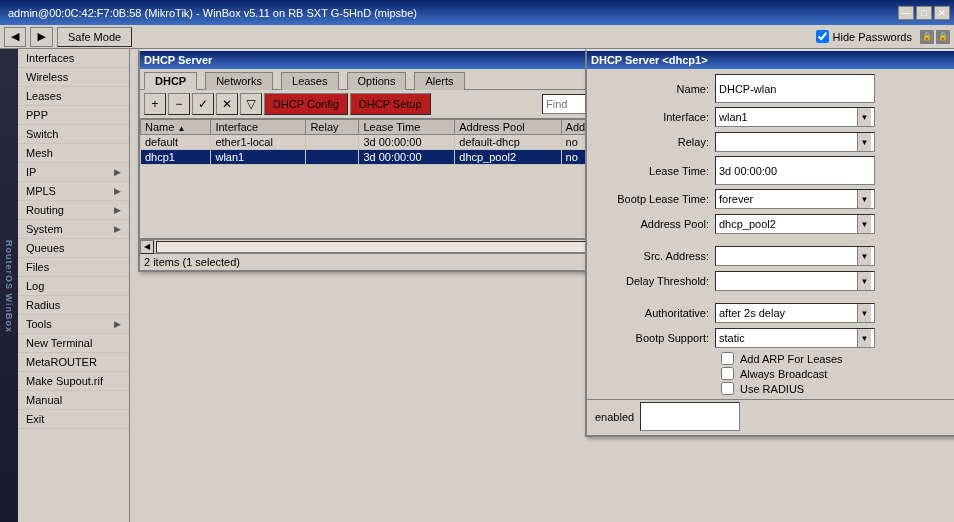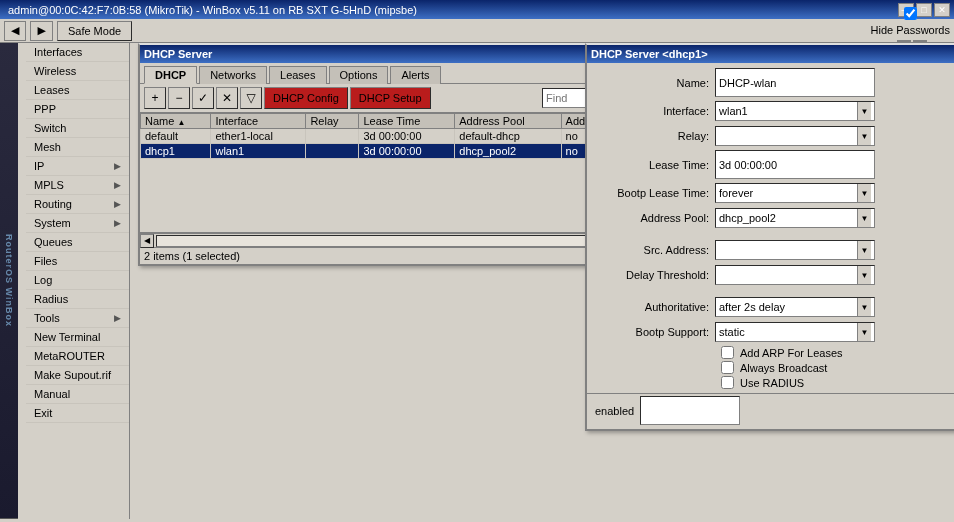--- a/index.html
+++ b/index.html
@@ -10,21 +10,21 @@
       color: #000;
       width: 954px;
       height: 522px;
       overflow: hidden;
     }
 
     
     .title-bar {
       background: linear-gradient(to bottom, #0a246a, #3d6fc4);
       color: white;
-      height: 19px;
+      height: 25px;
       display: flex;
       align-items: center;
       justify-content: space-between;
       padding: 0 4px;
       font-size: 11px;
     }
     .title-bar-text { flex: 1; padding-left: 4px; }
     .title-bar-buttons { display: flex; gap: 2px; }
     .title-btn {
       width: 16px; height: 14px;
@@ -57,21 +57,21 @@
     .safe-mode-btn {
       height: 20px;
       padding: 0 10px;
       background: #d4d0c8;
       border: 1px outset #808080;
       font-size: 11px;
       cursor: pointer;
     }
     .hide-passwords {
       display: flex; align-items: center; gap: 4px;
-      margin-left: auto; font-size: 11px; flex-direction: column;
+      margin-left: auto; font-size: 11px;
     }
     .hide-passwords input { margin: 0; }
     .lock-icons { display: flex; gap: 2px; margin-left: 4px; }
     .lock-icon {
       width: 14px; height: 14px;
       background: #808080;
       font-size: 8px;
       display: flex; align-items: center; justify-content: center;
       color: white;
     }
@@ -105,21 +105,21 @@
       top: 0;
       bottom: 0;
       width: 18px;
       background: linear-gradient(to bottom, #2a2a3e, #1a1a2e);
       color: #6688aa;
       display: flex;
       align-items: center;
       justify-content: center;
     }
     .sidebar-items {
-      margin-left: 26px;
+      margin-left: 18px;
       display: flex;
       flex-direction: column;
     }
     .sidebar-item {
       padding: 3px 8px;
       cursor: pointer;
       display: flex;
       align-items: center;
       justify-content: space-between;
       font-size: 11px;
@@ -166,21 +166,21 @@
       display: flex; align-items: center; justify-content: center;
       cursor: pointer;
     }
 
     
     .tab-bar {
       display: flex;
       background: #d4d0c8;
       padding: 2px 4px 0;
       border-bottom: 1px solid #808080;
-      gap: 2px;
+      gap: 8px;
     }
     .tab {
       padding: 2px 10px;
       background: #c4c0b8;
       border: 1px solid #808080;
       border-bottom: none;
       cursor: pointer;
       font-size: 11px;
       position: relative;
       top: 1px;

